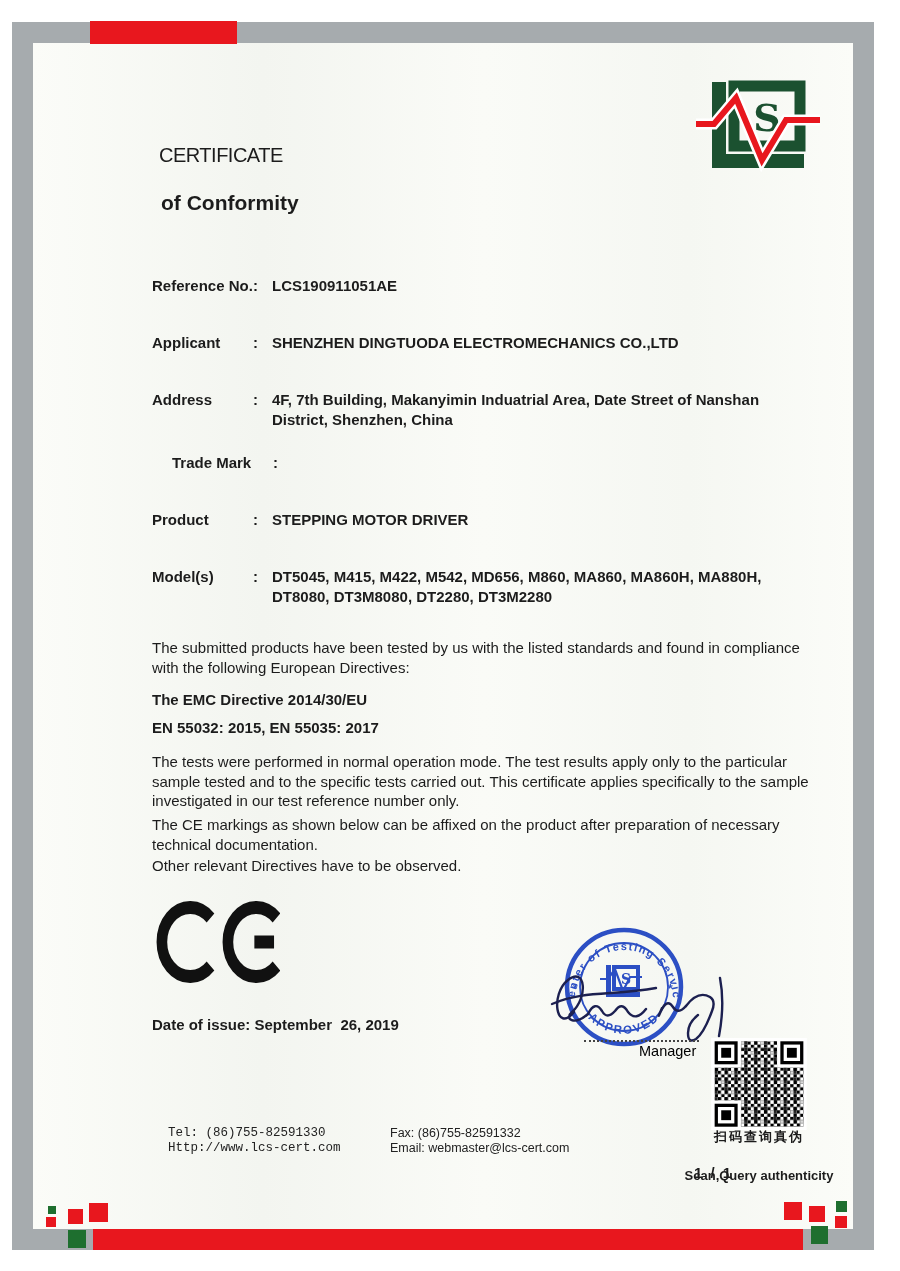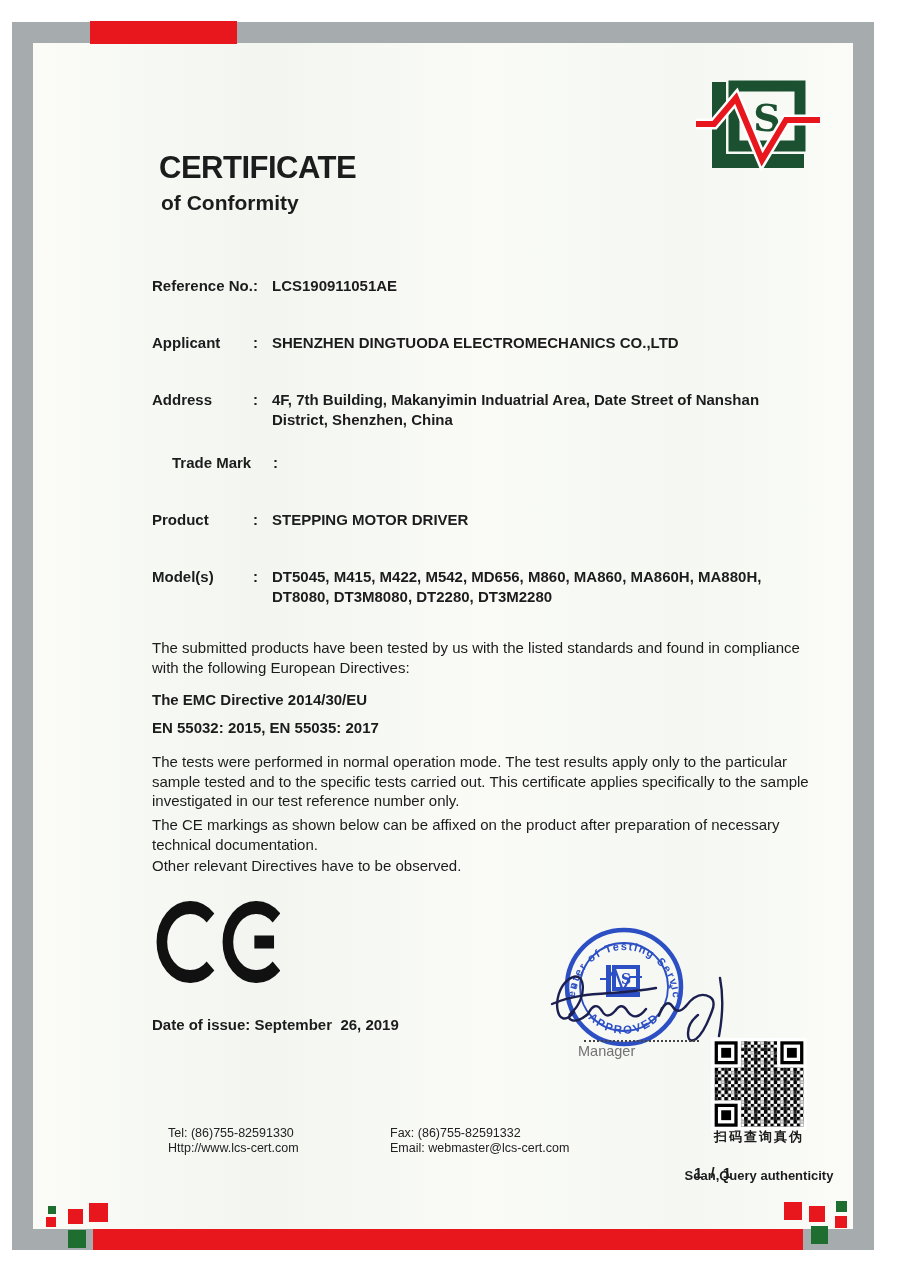--- a/index.html
+++ b/index.html
@@ -16,50 +16,50 @@
   }
   .bar{position:absolute;background:#e8171e;}
   .bar.top-red{left:90px;top:21px;width:147px;height:23px;}
   .bar.bottom-red{left:93px;top:1229px;width:710px;height:21px;}
   .sq{position:absolute;}
   .sq.red{background:#e8171e;}
   .sq.green{background:#1e6f2f;}
   
   .map{position:absolute;left:33px;top:43px;pointer-events:none;}
   
-  .title-main{position:absolute;left:159px;top:150px;font-size:31px;font-weight:bold;letter-spacing:-.5px;}
+  .title-main{position:absolute;left:159px;top:144px;font-size:20px;font-weight:normal;letter-spacing:-.5px;}
   .title-sub{position:absolute;left:161px;top:191px;font-size:21px;font-weight:bold;}
   
   .logo{position:absolute;left:688px;top:78px;}
   
   .field-row{position:absolute;left:152px;display:flex;font-size:15px;font-weight:bold;line-height:20px;}
   .f-label{width:101px;flex:none;}
   .f-colon{width:19px;flex:none;}
   .f-value{width:535px;flex:none;}
   
   .para{position:absolute;left:152px;width:660px;font-size:15px;line-height:19.5px;}
   .para.bold{font-weight:bold;}
   
   .ce{position:absolute;left:150px;top:899px;}
   .date-issue{position:absolute;left:152px;top:1016px;font-size:15px;font-weight:bold;white-space:pre-wrap;}
   
   .stamp{position:absolute;left:560px;top:923px;}
   .signature{position:absolute;left:544px;top:950px;}
   .sig-line{position:absolute;left:584px;top:1024px;width:115px;height:16px;border-bottom:2px dotted #444;}
-  .manager{position:absolute;left:578px;top:1043px;font-size:14.5px;color:#737373;}
+  .manager{position:absolute;left:639px;top:1043px;font-size:14.5px;color:#000000;}
   
   .qr{position:absolute;left:711px;top:1038px;}
   .qr-cap{position:absolute;left:684px;width:150px;text-align:center;font-weight:bold;}
   .qr-cap.cn{top:1128px;font-size:13px;letter-spacing:2px;}
   .qr-cap.en{top:1168px;font-size:13px;}
   .page-num{position:absolute;left:694px;top:1164px;font-size:15px;font-weight:bold;letter-spacing:2px;}
   
   .footer{position:absolute;left:168px;top:1126px;width:527px;font-size:12.5px;line-height:14.5px;color:#222;}
   .footer .cols{display:flex;}
-  .footer .c1{width:222px;flex:none;}
+  .footer .c1{width:222px;flex:none;font-family:Liberation Mono, monospace;}
 </style>
 </head>
 <body>
 
 <div class="page">
 
   <svg class="map" width="820" height="1186" viewBox="0 0 820 1186">
     <g fill="#dde3db" opacity="0.85">
       <ellipse cx="267" cy="387" rx="185" ry="85" transform="rotate(-7 267 387)"></ellipse>
       <ellipse cx="397" cy="517" rx="90" ry="62"></ellipse>

